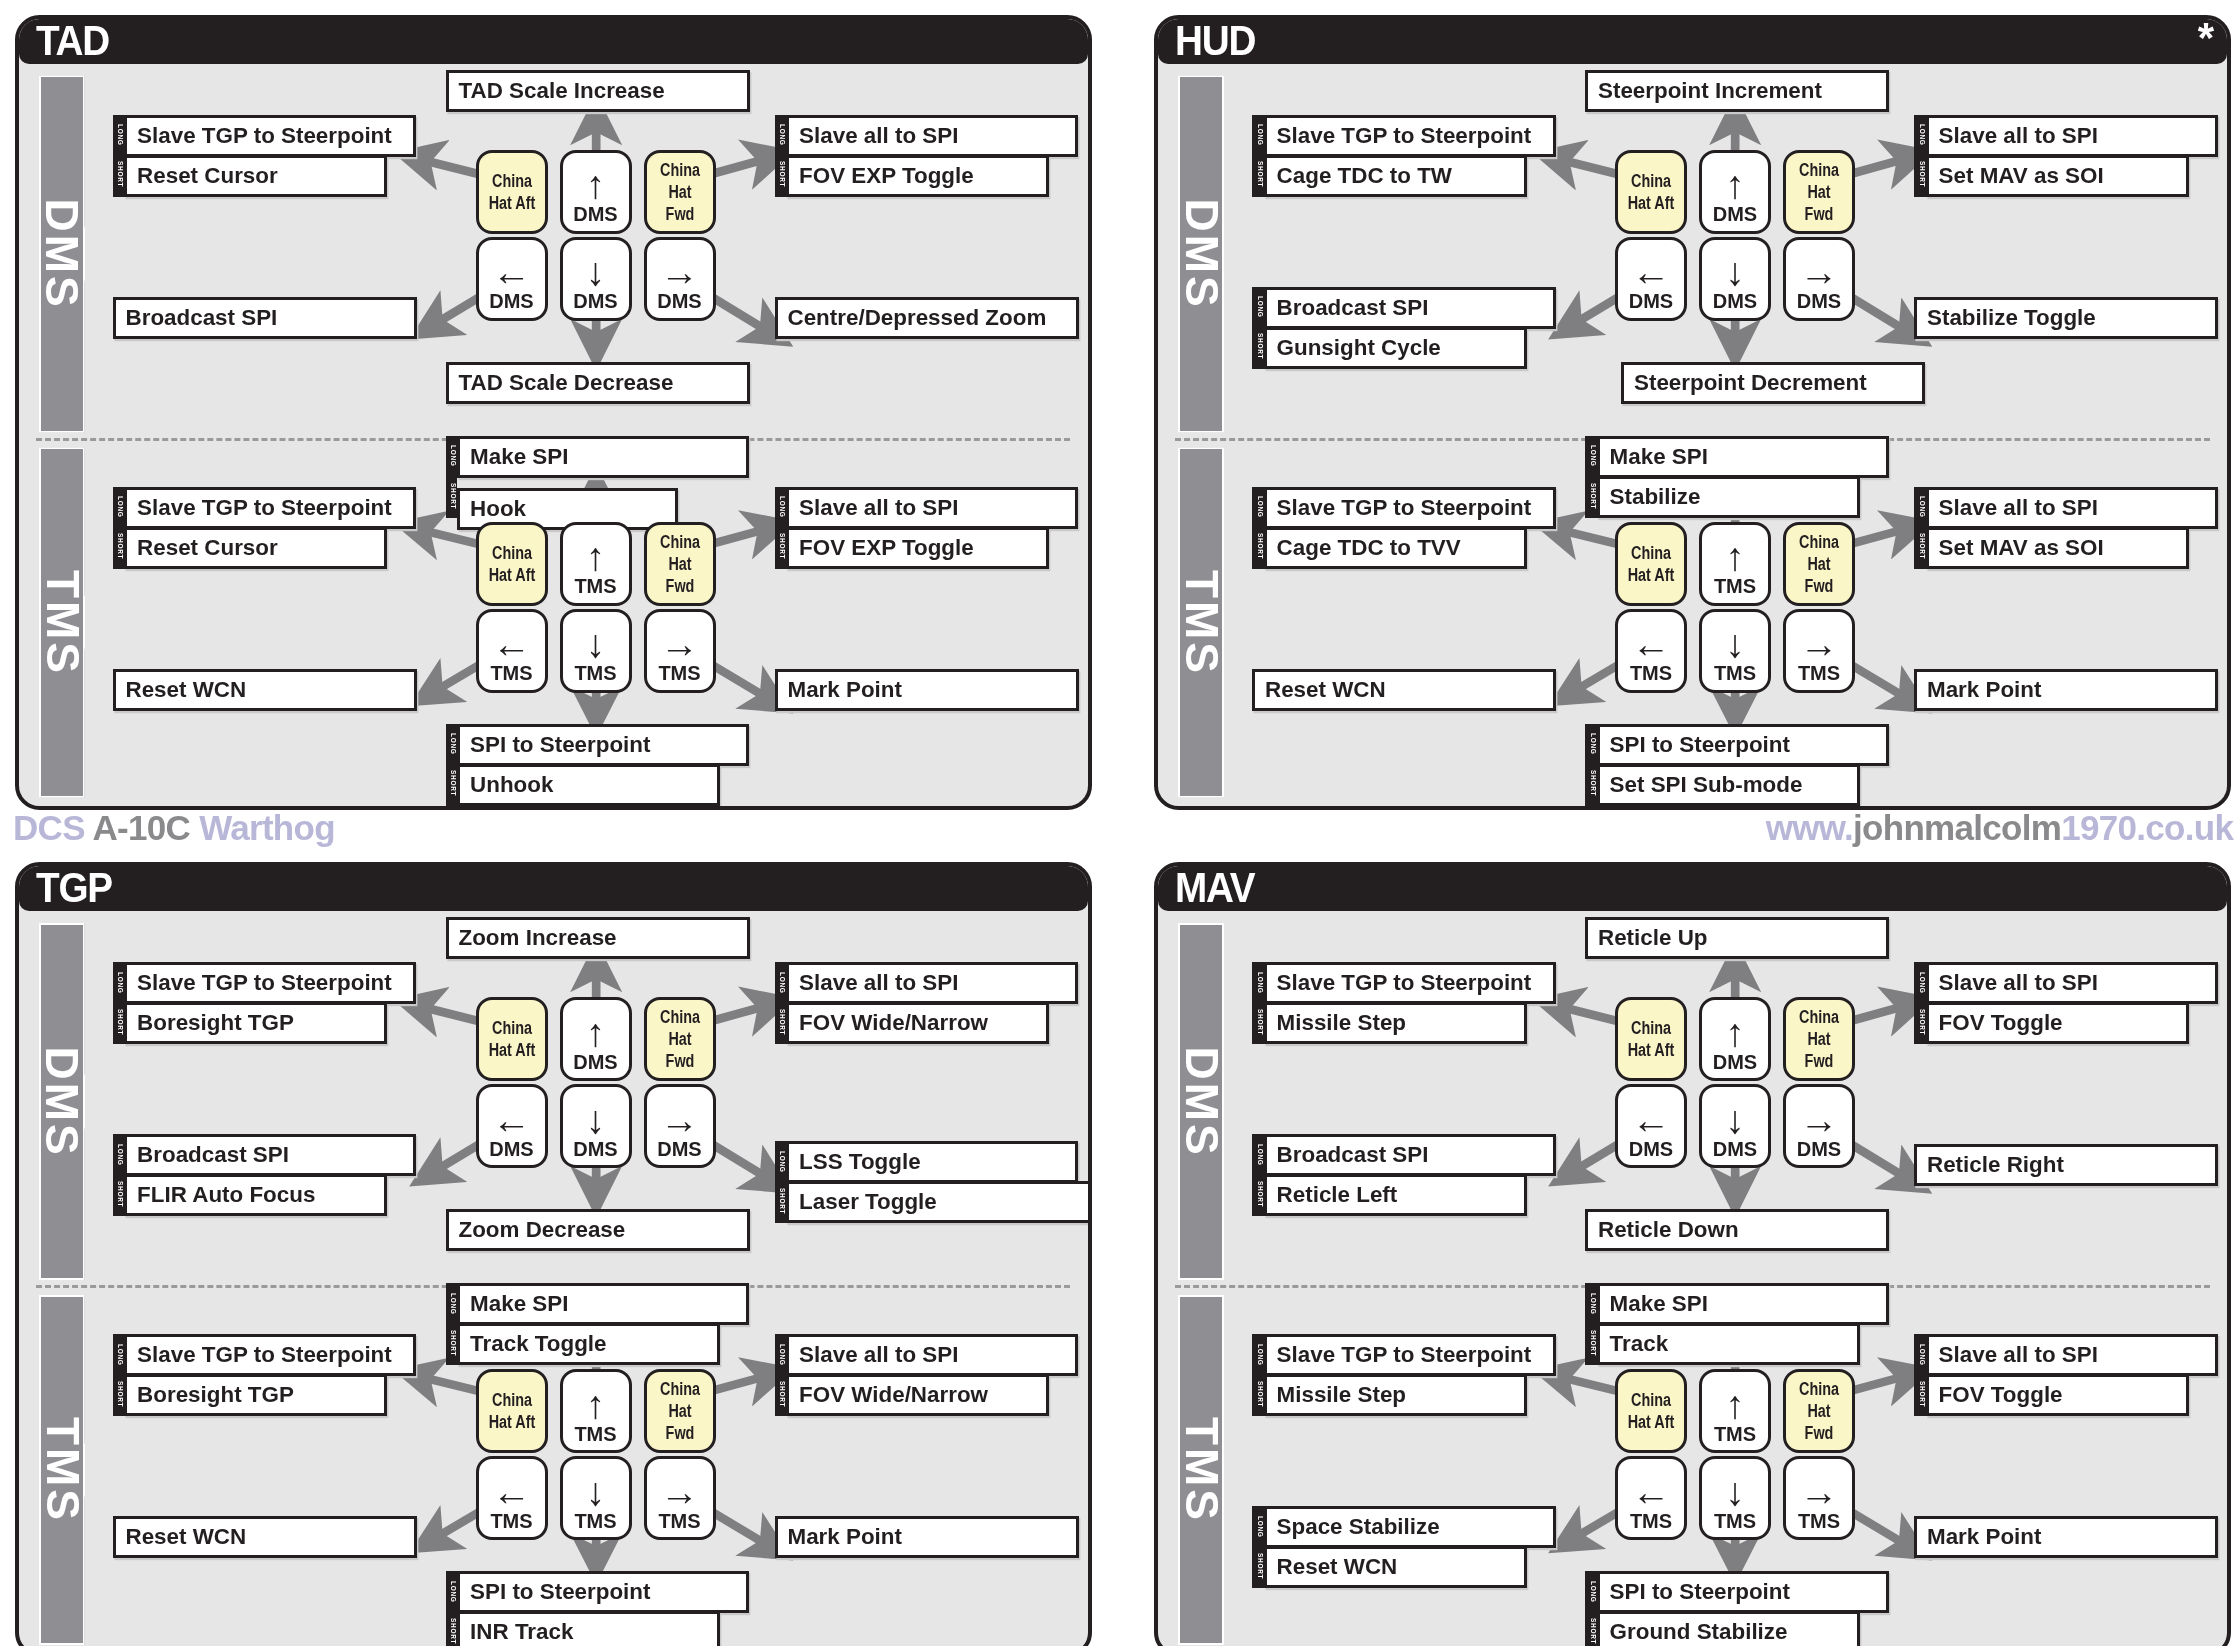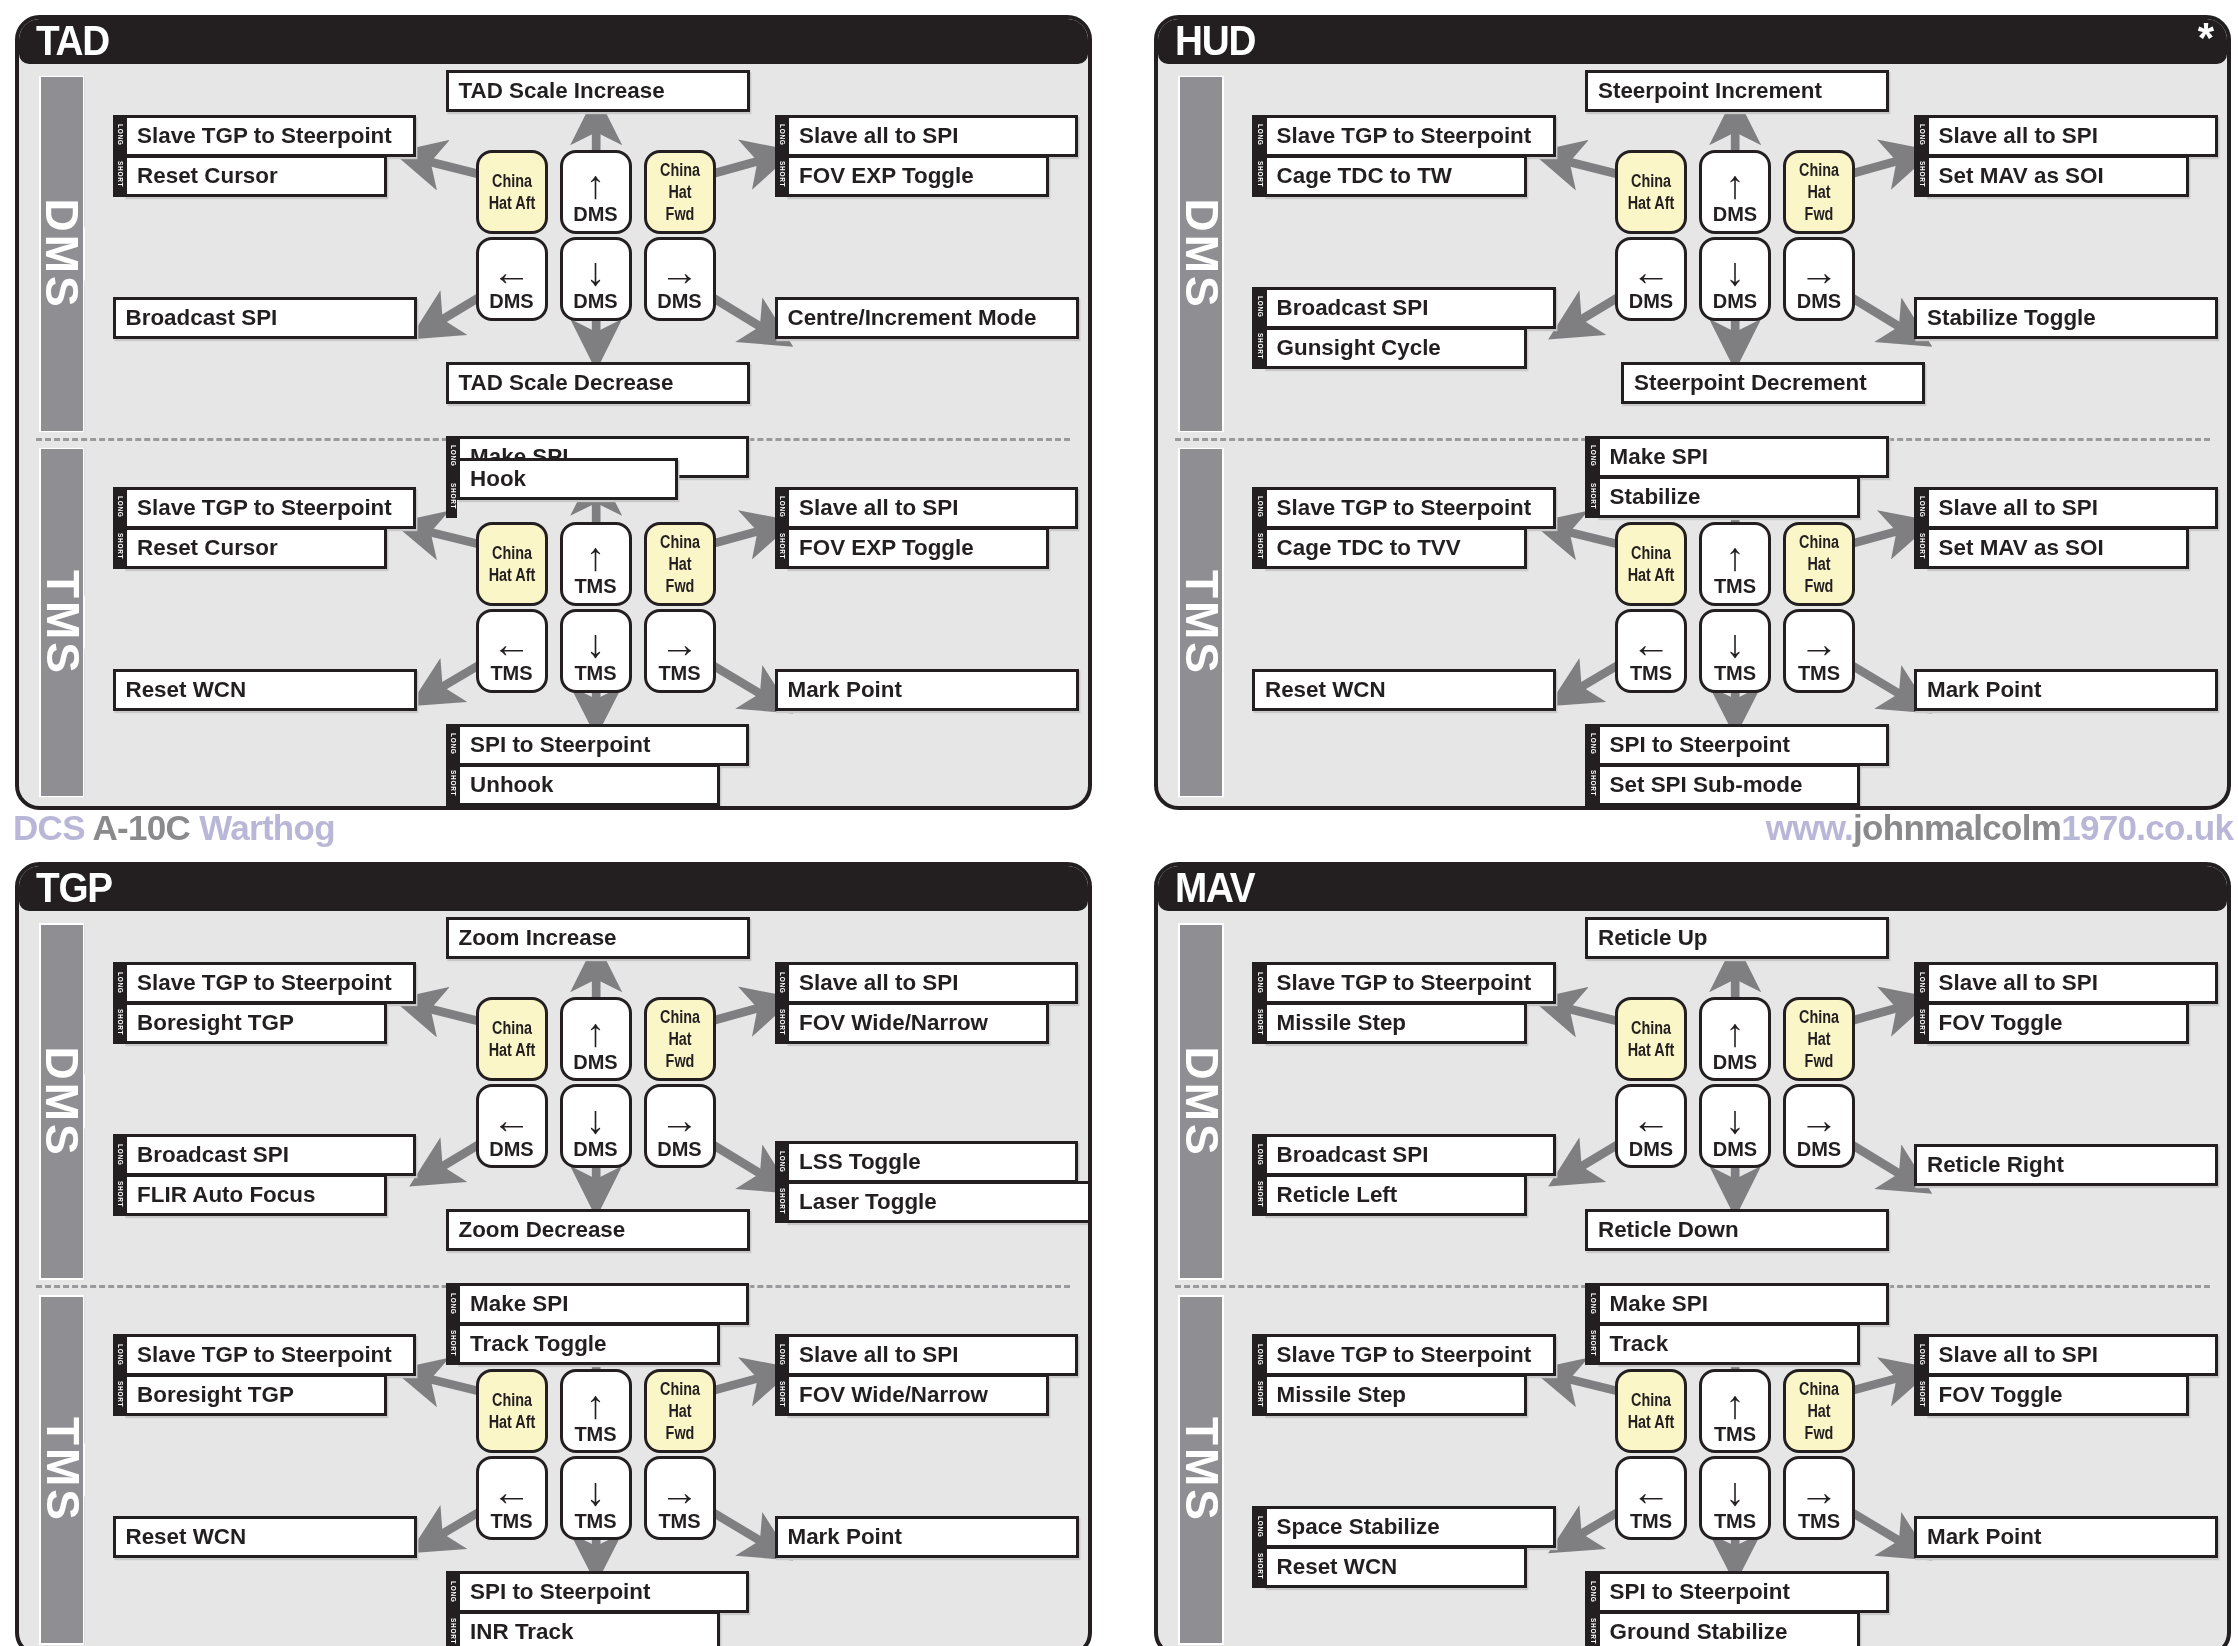--- a/index.html
+++ b/index.html
@@ -79,21 +79,21 @@
           <div class="lbox" style="left: 11.6px; top: 40px; width: 263px;">FOV EXP Toggle</div>
           <div class="tag">
             <span class="t-long">LONG</span>
             <span class="t-short">SHORT</span>
           </div>
         </div>
         <div class="boxgroup" style="left: 94px; top: 227px; width: 304px; height: 42px;">
           <div class="lbox" style="left: 0px; top: 0px; width: 304px;">Broadcast SPI</div>
         </div>
         <div class="boxgroup" style="left: 756px; top: 227px; width: 304px; height: 42px;">
-          <div class="lbox" style="left: 0px; top: 0px; width: 304px;">Centre/Increment Mode</div>
+          <div class="lbox" style="left: 0px; top: 0px; width: 304px;">Centre/Depressed Zoom</div>
         </div>
         <div class="cluster" style="left: 457px; top: 80px;">
           <div class="btn hat" style="left: 0px; top: 0px;">
             <div class="hat-text">China Hat Aft</div>
           </div>
           <div class="btn" style="left: 84px; top: 0px;">
             <div class="glyph">↑</div>
             <div class="btn-label">DMS</div>
           </div>
           <div class="btn hat" style="left: 168px; top: 0px;">
@@ -126,21 +126,21 @@
           </defs>
           <line x1="798" y1="120" x2="798" y2="56" stroke="#7f7f81" stroke-width="12" marker-end="url(#ah)"></line>
           <line x1="798" y1="340" x2="798" y2="392" stroke="#7f7f81" stroke-width="12" marker-end="url(#ah)"></line>
           <line x1="660" y1="150" x2="540" y2="120" stroke="#7f7f81" stroke-width="12" marker-end="url(#ah)"></line>
           <line x1="935" y1="150" x2="1050" y2="118" stroke="#7f7f81" stroke-width="12" marker-end="url(#ah)"></line>
           <line x1="660" y1="300" x2="560" y2="360" stroke="#7f7f81" stroke-width="12" marker-end="url(#ah)"></line>
           <line x1="935" y1="300" x2="1050" y2="370" stroke="#7f7f81" stroke-width="12" marker-end="url(#ah)"></line>
         </svg>
         <div class="boxgroup" style="left: 427px; top: -5.8px; width: 304px; height: 82px;">
           <div class="lbox" style="left: 11.6px; top: 0px; width: 292px;">Make SPI</div>
-          <div class="lbox" style="left: 11.6px; top: 22px; width: 221px;">Hook</div>
+          <div class="lbox" style="left: 11.6px; top: 52px; width: 221px;">Hook</div>
           <div class="tag">
             <span class="t-long">LONG</span>
             <span class="t-short">SHORT</span>
           </div>
         </div>
         <div class="boxgroup" style="left: 427px; top: 282px; width: 304px; height: 82px;">
           <div class="lbox" style="left: 11.6px; top: 0px; width: 292px;">SPI to Steerpoint</div>
           <div class="lbox" style="left: 11.6px; top: 40px; width: 263px;">Unhook</div>
           <div class="tag">
             <span class="t-long">LONG</span>

